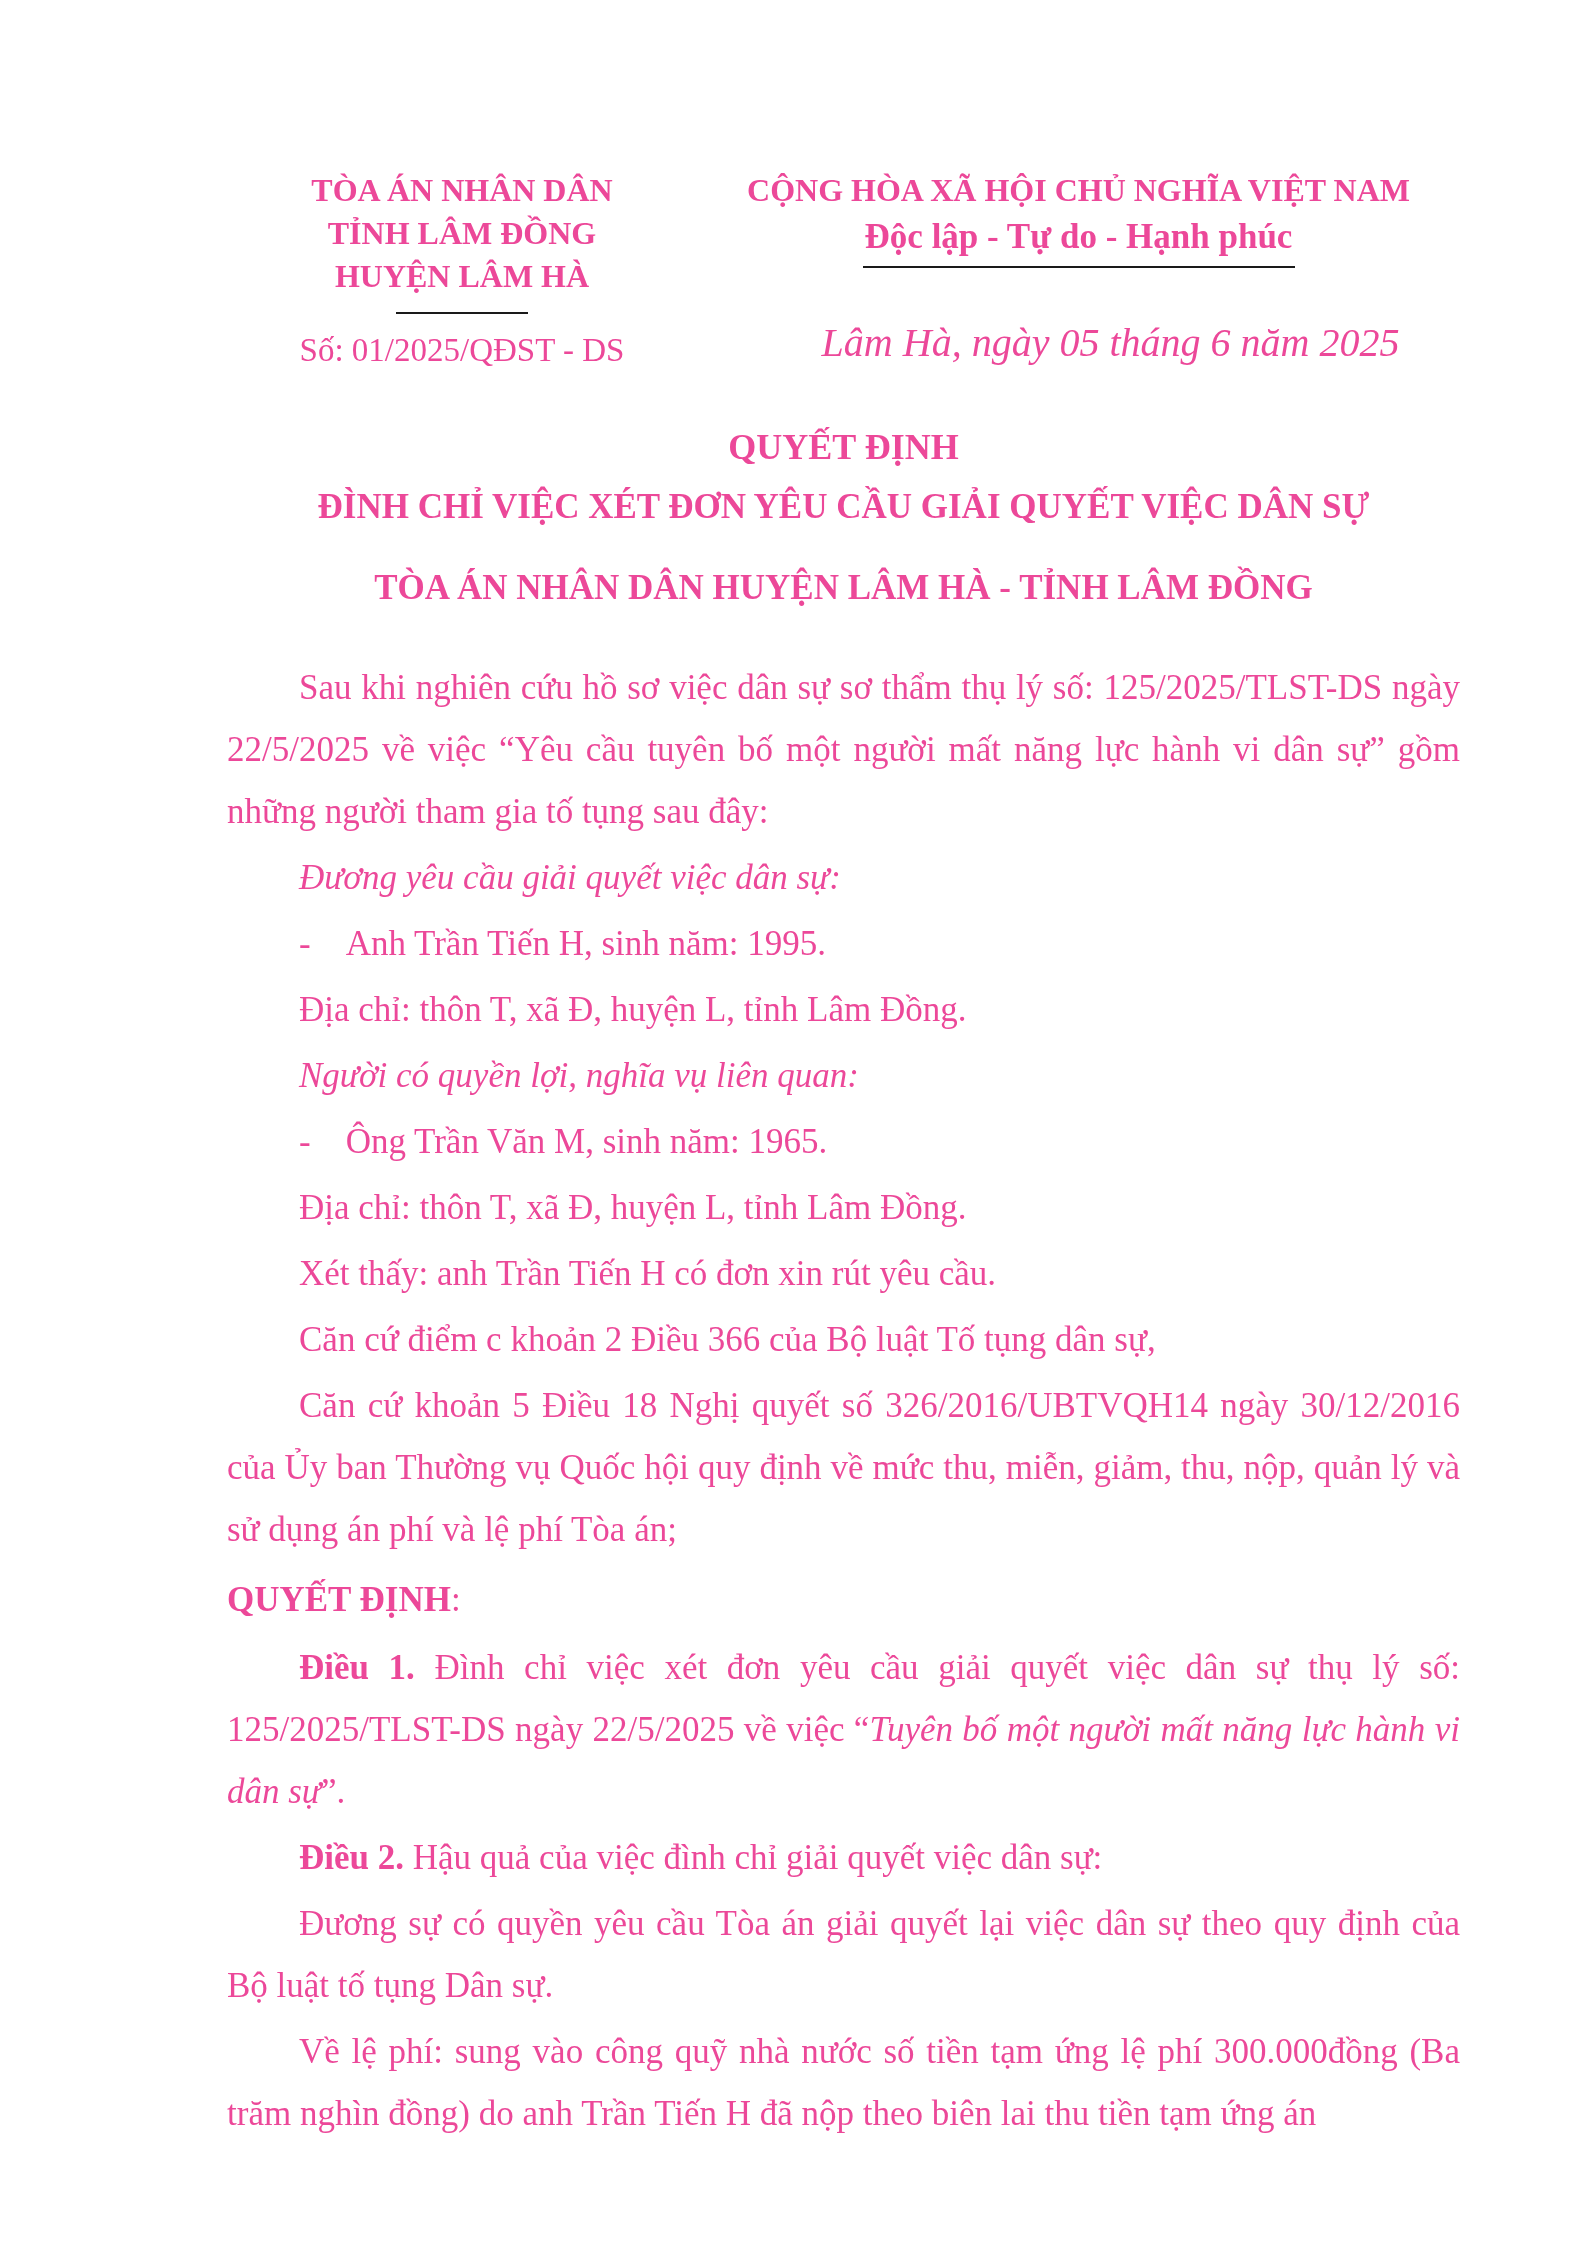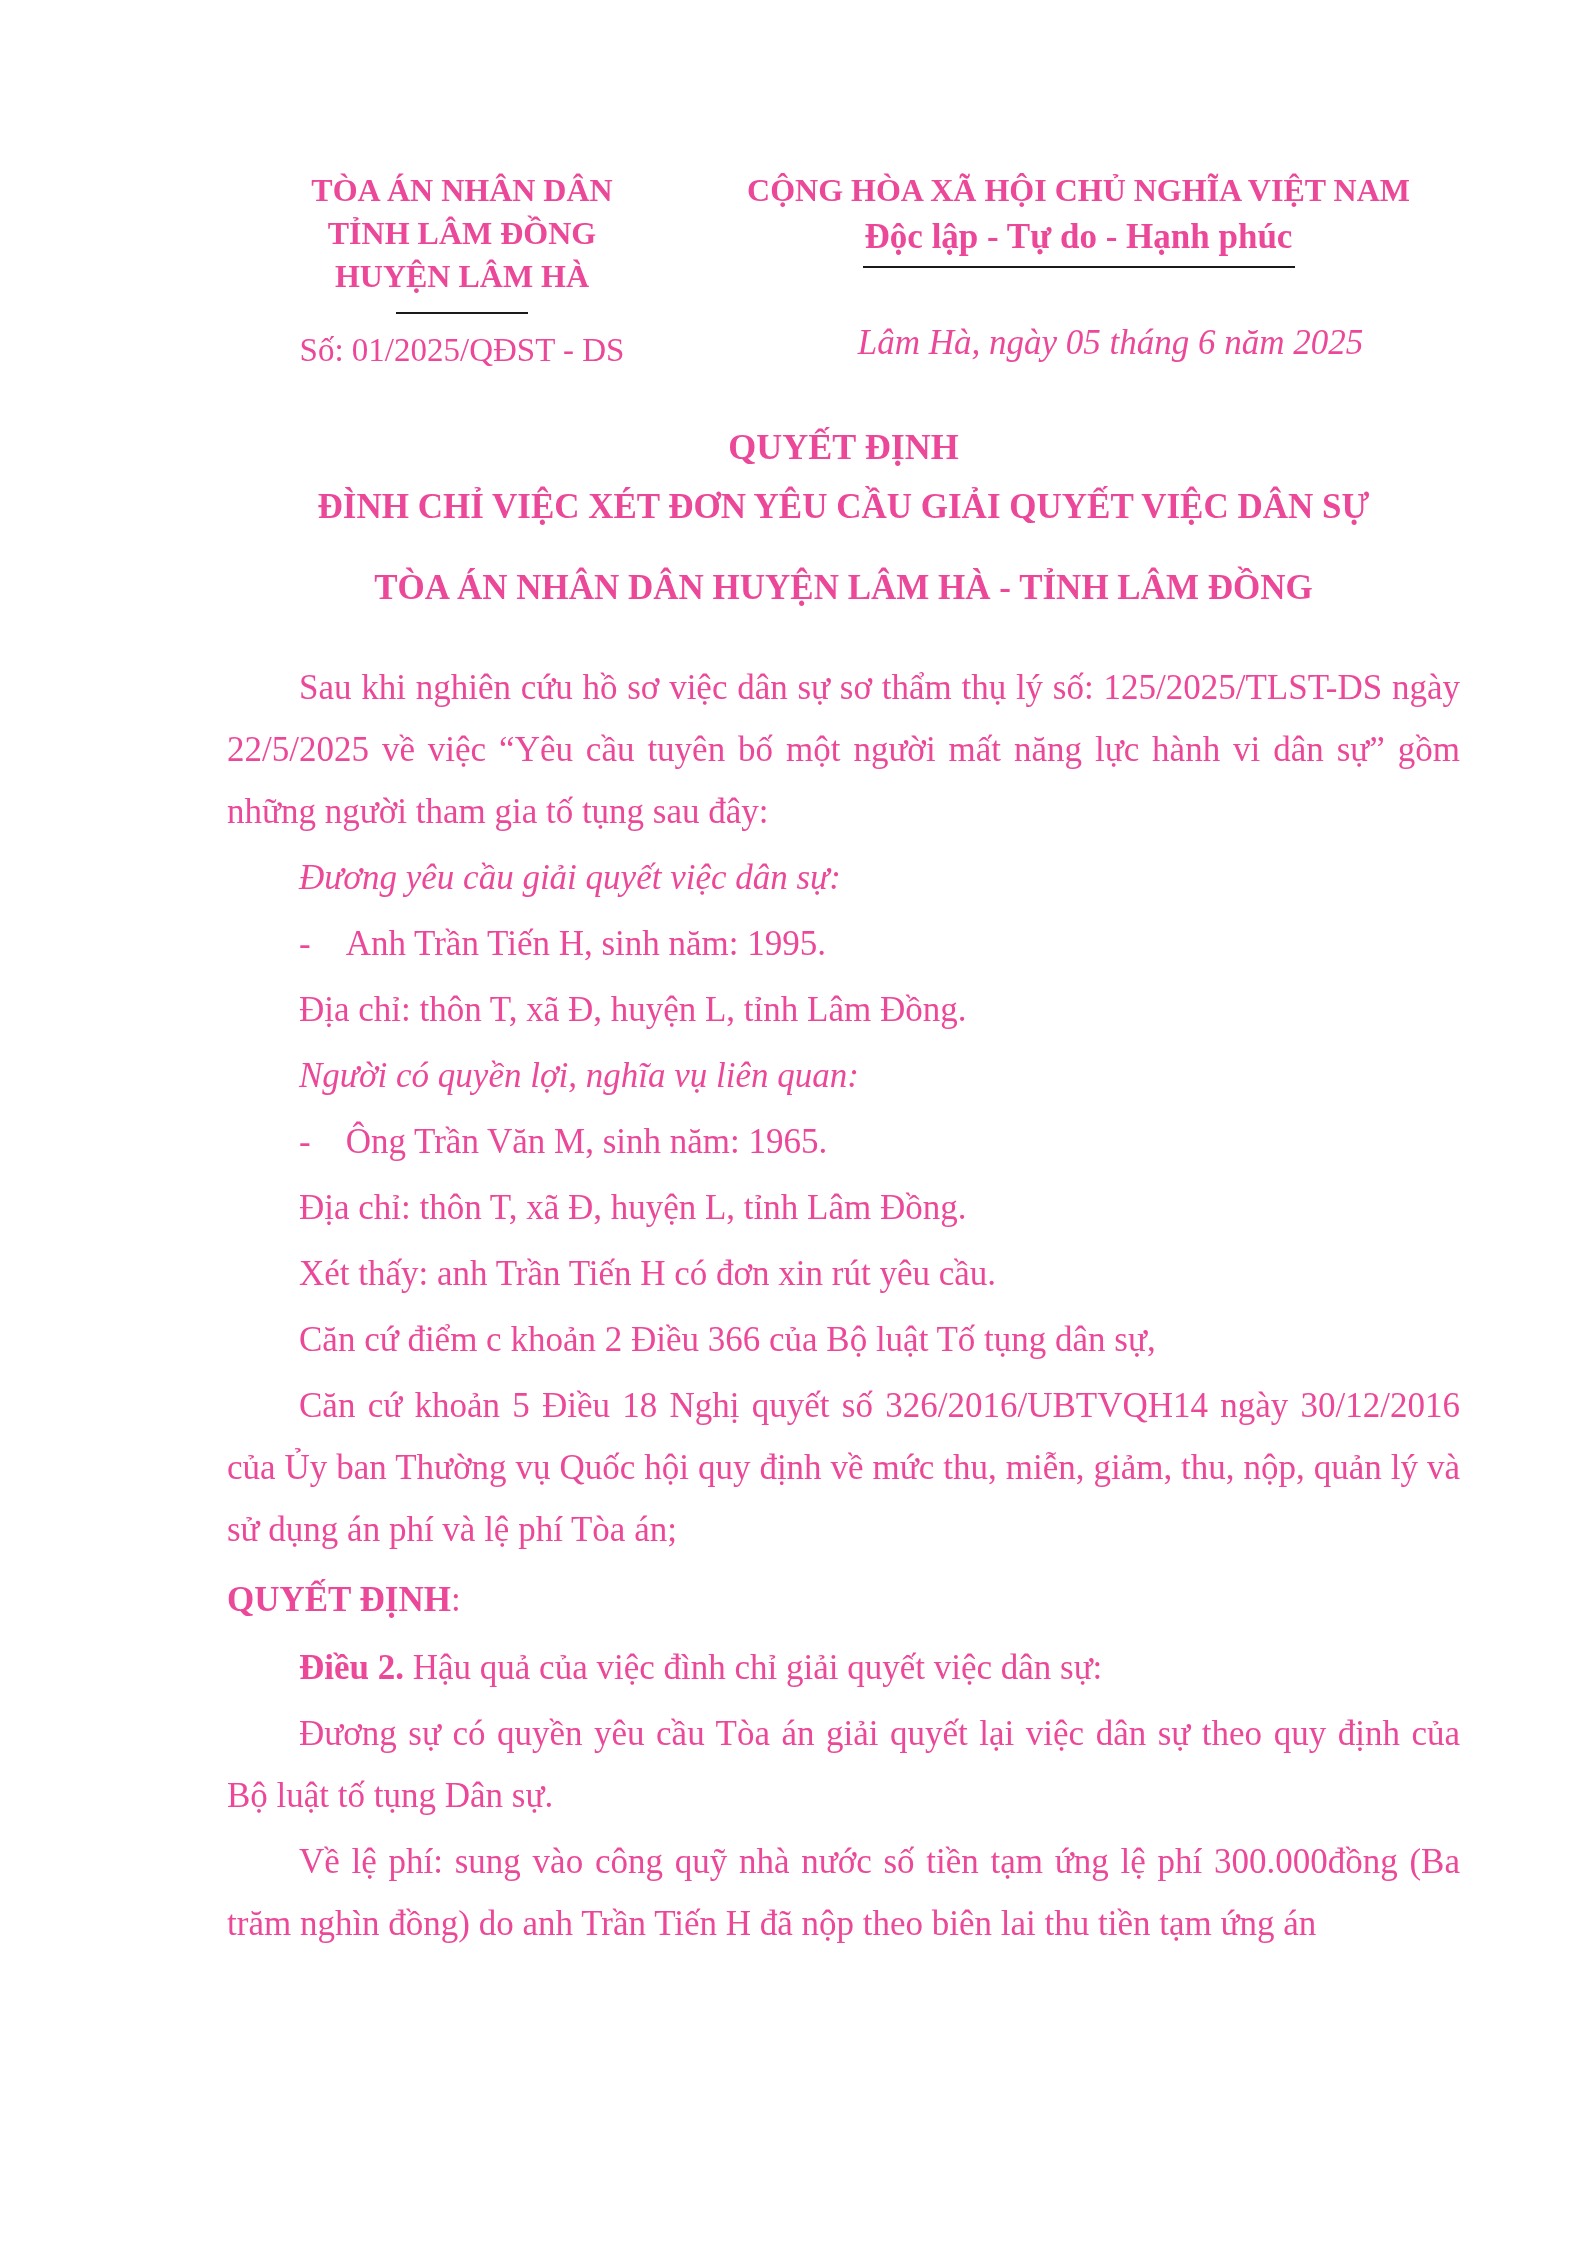--- a/index.html
+++ b/index.html
@@ -58,21 +58,21 @@
     white-space: nowrap;
   }
   .motto-underline {
     width: 432px;
     height: 2px;
     background: #1a1a1a;
     margin: 6px auto 0 auto;
   }
   .date-line {
     font-style: italic;
-    font-size: 35px;
+    font-size: 40px;
     line-height: 46px;
     margin-top: 52px;
     padding-left: 64px;
     white-space: nowrap;
   }
   
   .title-block { text-align: center; margin-top: 52px; }
   .title-line-1 { font-weight: bold; font-size: 36px; line-height: 47px; }
   .title-line-2 { font-weight: bold; font-size: 35px; line-height: 47px; margin-top: 12px; white-space: nowrap; }
   .title-line-3 { font-weight: bold; font-size: 35px; line-height: 47px; margin-top: 34px; white-space: nowrap; }
@@ -123,18 +123,19 @@
       <p><span style="font-style: italic;">Đương yêu cầu giải quyết việc dân sự:</span></p>
       <p><span>-&nbsp;&nbsp;&nbsp;&nbsp;Anh Trần Tiến H, sinh năm: 1995.</span></p>
       <p><span>Địa chỉ: thôn T, xã Đ, huyện L, tỉnh Lâm Đồng.</span></p>
       <p><span style="font-style: italic;">Người có quyền lợi, nghĩa vụ liên quan:</span></p>
       <p><span>-&nbsp;&nbsp;&nbsp;&nbsp;Ông Trần Văn M, sinh năm: 1965.</span></p>
       <p><span>Địa chỉ: thôn T, xã Đ, huyện L, tỉnh Lâm Đồng.</span></p>
       <p><span>Xét thấy: anh Trần Tiến H có đơn xin rút yêu cầu.</span></p>
       <p><span>Căn cứ điểm c khoản 2 Điều 366 của Bộ luật Tố tụng dân sự,</span></p>
       <p><span>Căn cứ khoản 5 Điều 18 Nghị quyết số 326/2016/UBTVQH14 ngày 30/12/2016 của Ủy ban Thường vụ Quốc hội quy định về mức thu, miễn, giảm, thu, nộp, quản lý và sử dụng án phí và lệ phí Tòa án;</span></p>
       <p class="center"><span style="font-weight: bold;">QUYẾT ĐỊNH</span><span>:</span></p>
+      <p><span style="font-weight: bold;">Điều 1.</span><span> Đình chỉ việc xét đơn yêu cầu giải quyết việc dân sự thụ lý số: 125/2025/TLST-DS ngày 22/5/2025 về việc “</span><span style="font-style: italic;">Tuyên bố một người mất năng lực hành vi dân sự</span><span>”.</span></p>
       <p><span style="font-weight: bold;">Điều 2.</span><span> Hậu quả của việc đình chỉ giải quyết việc dân sự:</span></p>
       <p><span>Đương sự có quyền yêu cầu Tòa án giải quyết lại việc dân sự theo quy định của Bộ luật tố tụng Dân sự.</span></p>
       <p><span>Về lệ phí: sung vào công quỹ nhà nước số tiền tạm ứng lệ phí 300.000đồng (Ba trăm nghìn đồng) do anh Trần Tiến H đã nộp theo biên lai thu tiền tạm ứng án</span></p>
     </div>
 
 </div>
 
 </body></html>

